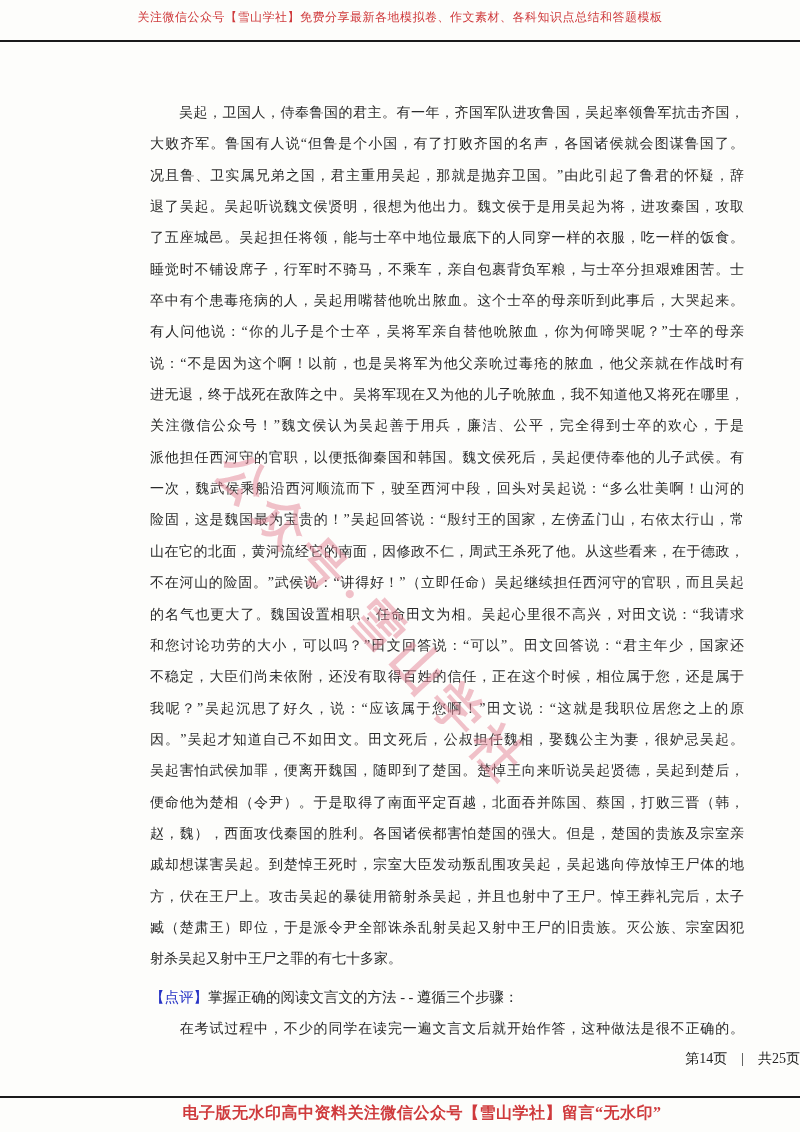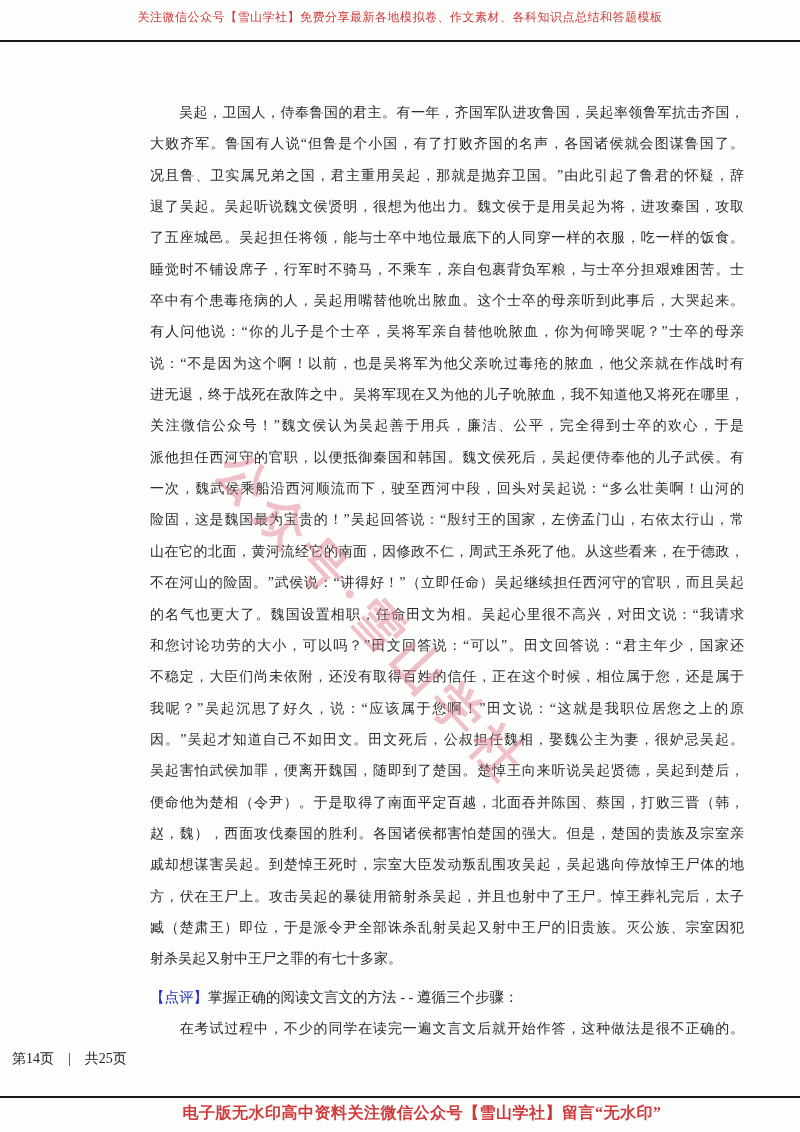--- a/index.html
+++ b/index.html
@@ -31,21 +31,21 @@
   .line.no-just{text-align-last:left;}
   .comment-line{
     margin-top:7px;height:31.35px;line-height:31.35px;font-size:14.5px;
   }
   .comment-line .label{color:var(--blue);text-align:right;}
   .tip-line{
     height:31.35px;line-height:31.35px;font-size:14px;
     text-align:justify;text-align-last:justify;overflow:hidden;
   }
   .page-num{
-    position:absolute;top:1050px;left:12px;right:0;text-align:left;
+    position:absolute;top:1050px;left:12px;right:0;text-align:right;
     font-size:14px;color:#222;
   }
   .page-num .sep{margin:0 14px;}
   .rule-bottom{
     position:absolute;top:1096px;left:0;width:800px;height:1.5px;background:#1b1b1b;
   }
   .bottom-notice{
     position:absolute;top:1103px;left:0;right:0;text-align:center;
     font-size:16px;font-weight:bold;color:var(--red);letter-spacing:.5px;margin-left:44px;
   }

